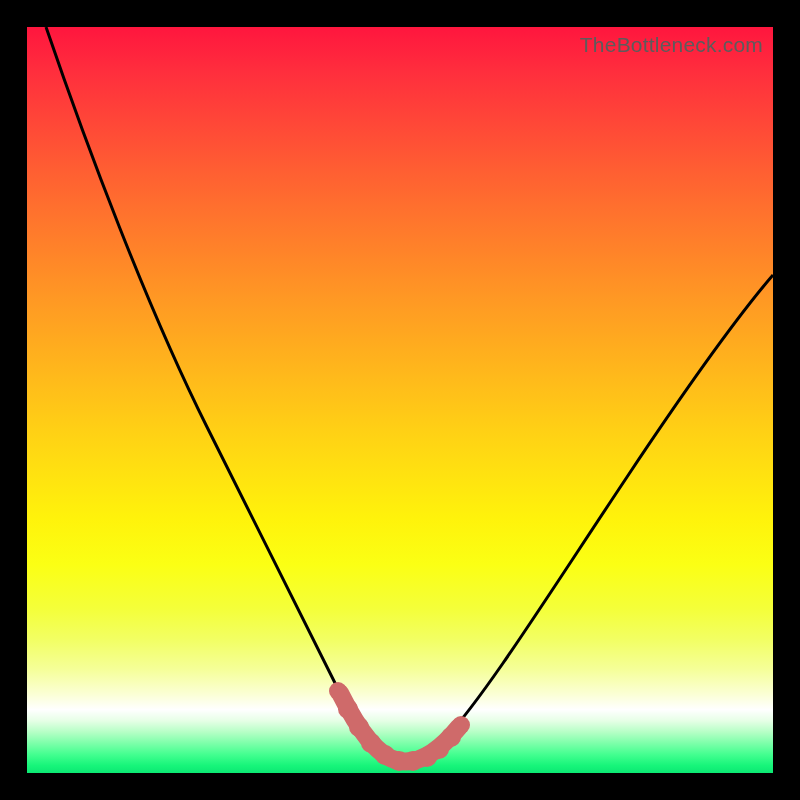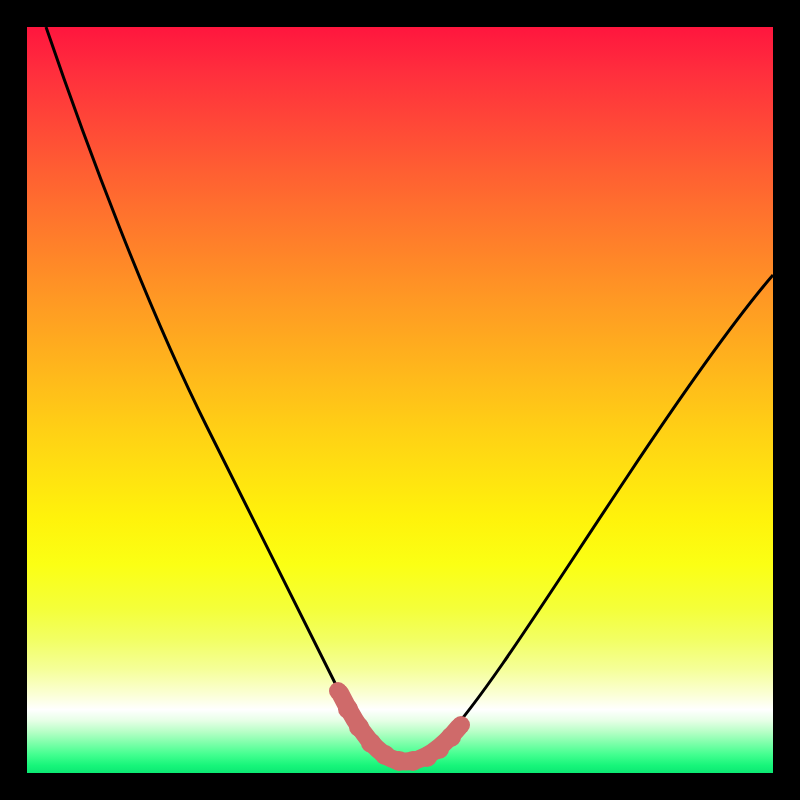--- a/index.html
+++ b/index.html
@@ -98,14 +98,15 @@
         <circle cx="400" cy="730" r="10"></circle>
         <circle cx="412" cy="722" r="10"></circle>
         <circle cx="424" cy="710" r="10"></circle>
         <circle cx="434" cy="698" r="9"></circle>
 
         <path fill="none" stroke="#cf6a6a" stroke-width="18" stroke-linecap="round" d="M 313 666
                  C 330 700, 350 730, 372 734
                  C 394 738, 414 722, 432 700"></path>
       </g>
     </svg>
+    <div class="watermark">TheBottleneck.com</div>
   </div>
 </div>
 
 </body></html>

